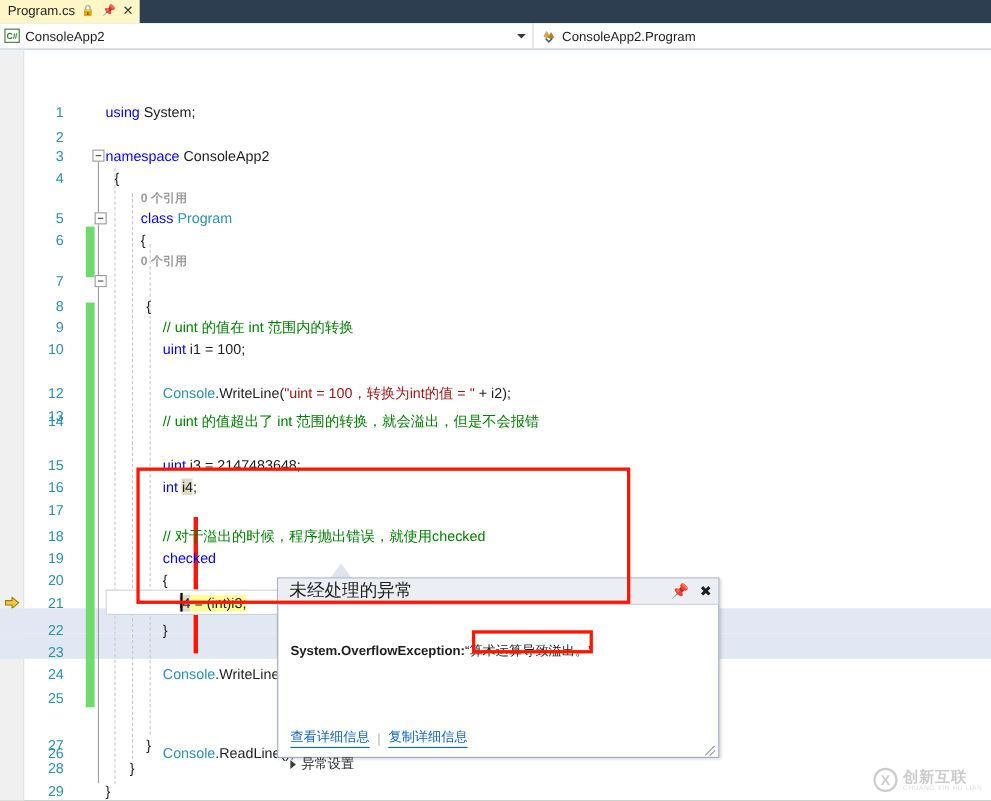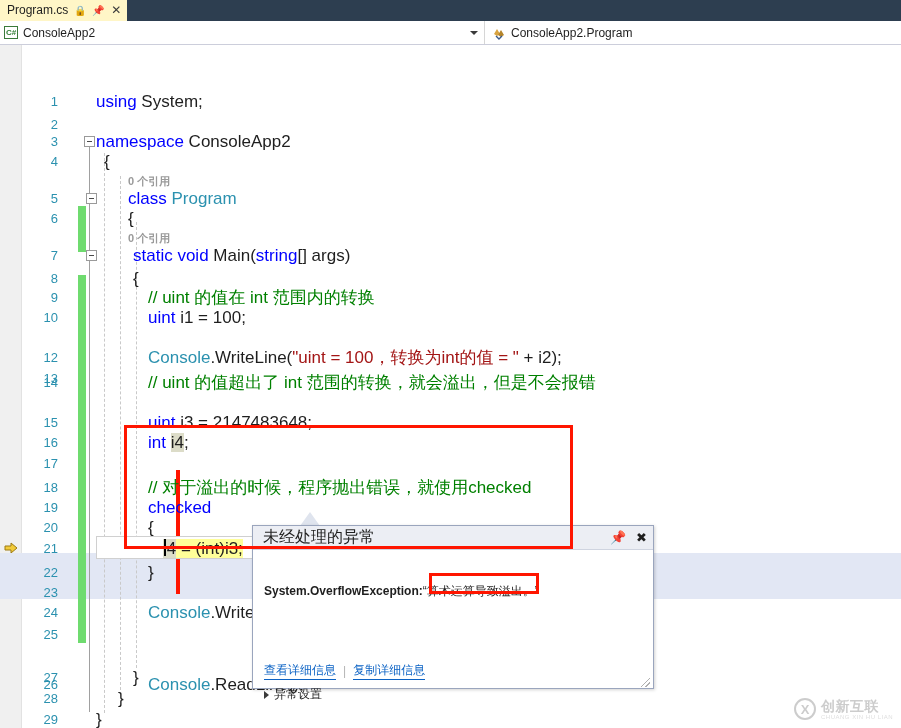--- a/index.html
+++ b/index.html
@@ -113,21 +113,21 @@
   .lineno {
     position: absolute; left: 22px; top: 0;
     width: 36px; height: 23px;
     text-align: right;
     font-size: 13px; color: #2b91af;
     line-height: 23px;
   }
   .codetext {
     position: absolute; left: 96px; top: 0;
     height: 23px; line-height: 23px;
-    font-size: 17px; color: #1e1e1e;
+    font-size: 13px; color: #1e1e1e;
     white-space: pre;
   }
   .reftext {
     position: absolute; left: 96px; top: 0;
     height: 16px; line-height: 16px;
     font-size: 11px; color: #9a9a9a;
     white-space: pre;
     font-weight: bold;
   }
 
@@ -396,21 +396,20 @@
       <span class="lineno">6</span>
       <span class="codetext" style="left:128px;">{</span>
     </div>
 
     <div class="codeline" style="top:185px; height:16px;">
       <span class="reftext" style="left:128px;">0 个引用</span>
     </div>
 
     <div class="codeline" style="top:199px;">
       <span class="lineno">7</span>
-      <span class="codetext" style="left:133px;"><span class="kw">static void</span> Main(<span class="kw">string</span>[] args)</span>
     </div>
 
     <div class="codeline" style="top:222px;">
       <span class="lineno">8</span>
       <span class="codetext" style="left:133px;">{</span>
     </div>
 
     <div class="codeline" style="top:241px;">
       <span class="lineno">9</span>
       <span class="codetext" style="left:148px;"><span class="cmt">// uint 的值在 int 范围内的转换</span></span>

